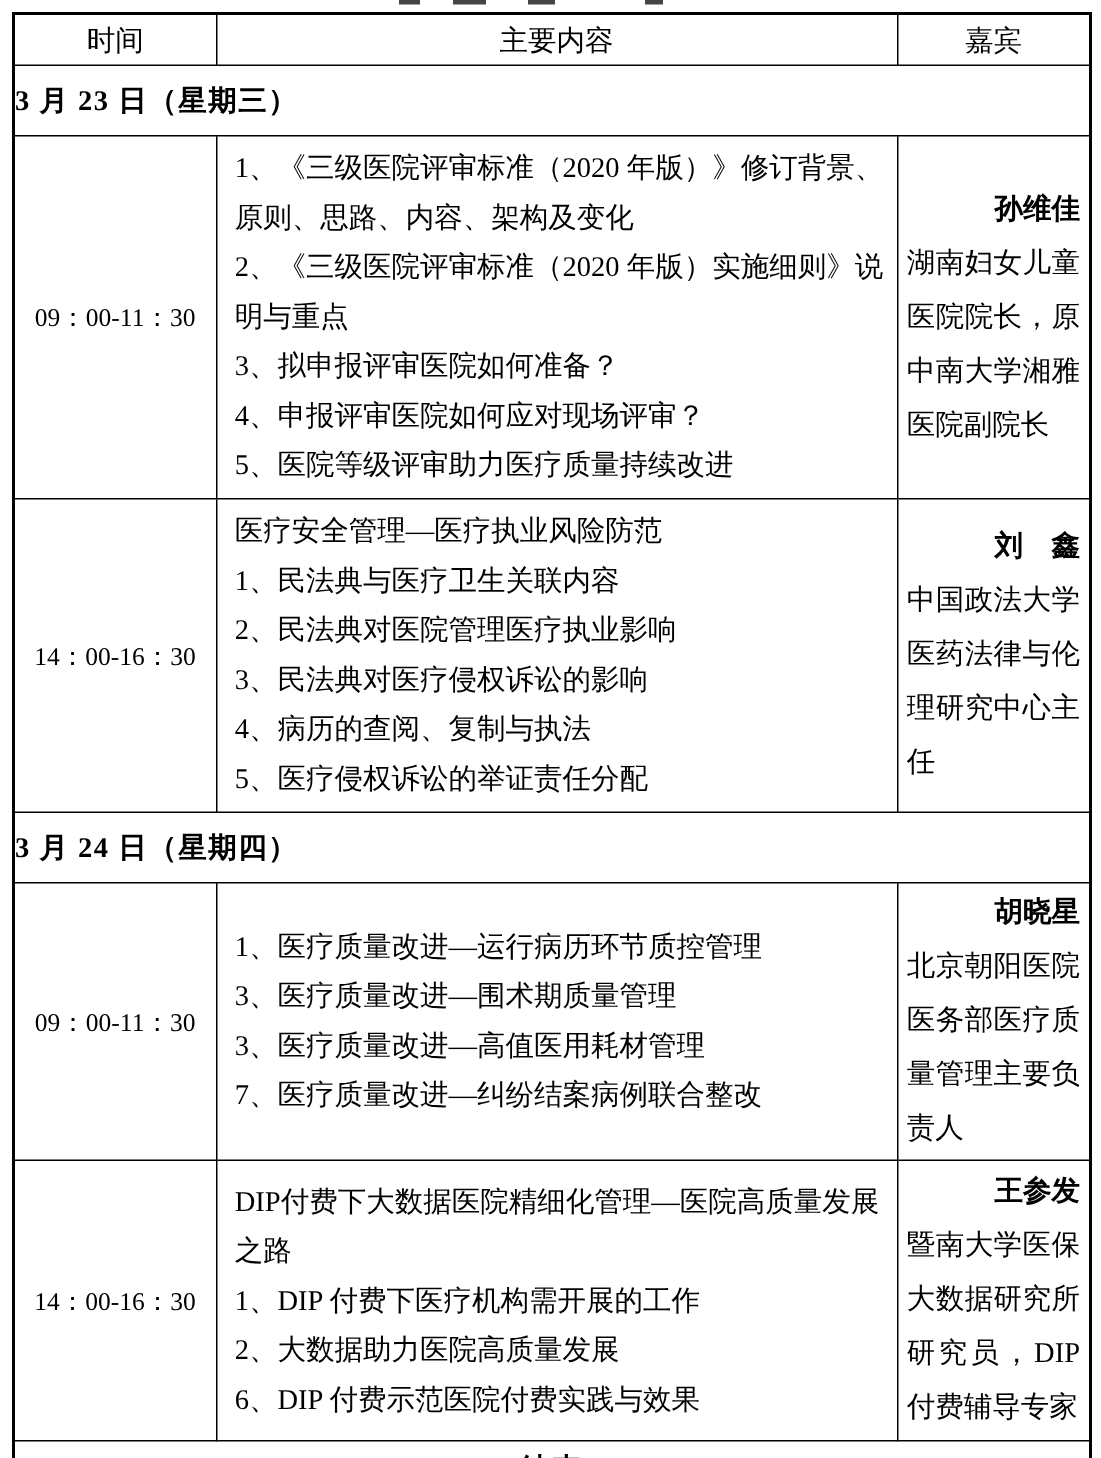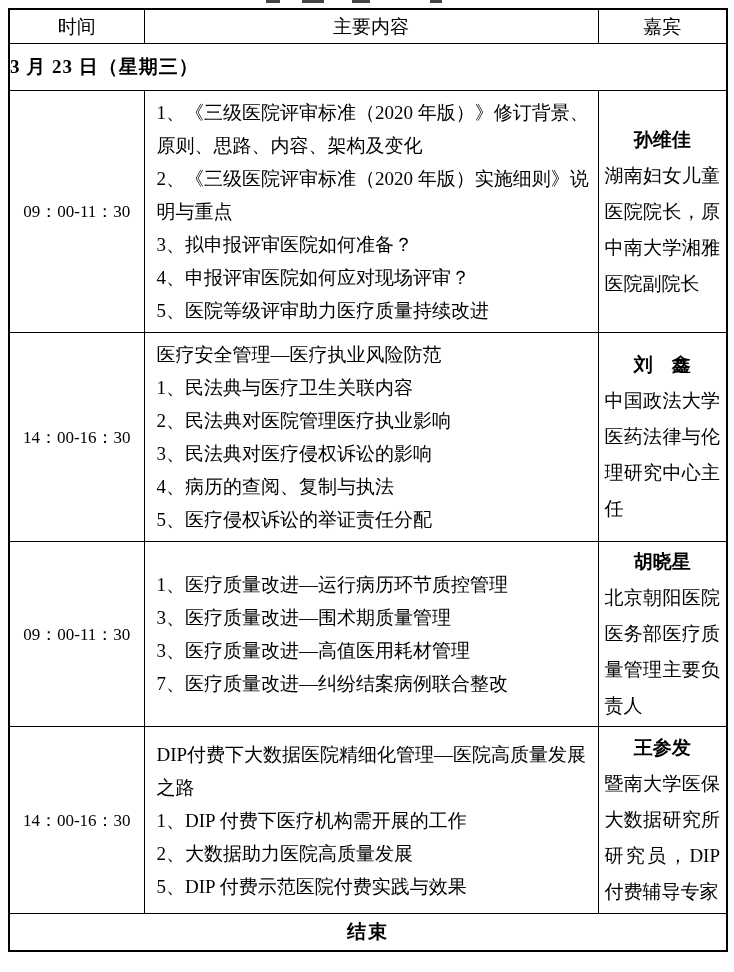--- a/index.html
+++ b/index.html
@@ -27,21 +27,21 @@
   }
   td.time-cell{
     text-align:center;font-size:17px;white-space:nowrap;margin-top:36px;
   }
   td.content-cell{
     padding:5px 8px 5px 12px;font-size:19px;line-height:33px;margin-top:20px;
   }
   td.guest-cell{
     padding:2px 6px;font-size:19px;line-height:36px;
   }
-  .guest-name{text-align:center;font-weight:bold;}
+  .guest-name{text-align:right;font-weight:bold;}
   .guest-desc{text-align:justify;}
   tr.footer-row td{
     height:36px;text-align:center;font-weight:bold;font-size:19px;
     letter-spacing:2px;
   }
 </style>
 </head>
 <body>
 
 <span class="artifact" style="left:266px;width:14px;"></span>
@@ -91,20 +91,23 @@
       <div>3、民法典对医疗侵权诉讼的影响</div>
       <div>4、病历的查阅、复制与执法</div>
       <div>5、医疗侵权诉讼的举证责任分配</div>
     </td>
     <td class="guest-cell">
       <div class="guest-name">刘　鑫</div>
       <div class="guest-desc">中国政法大学医药法律与伦理研究中心主任</div>
     </td>
   </tr>
 
+  <tr class="date-row" style="height:39px;">
+    <td colspan="3">3 月 24 日（星期四）</td>
+  </tr>
 
   <tr style="height:183px;">
     <td class="time-cell">09：00-11：30</td>
     <td class="content-cell">
       <div>1、医疗质量改进—运行病历环节质控管理</div>
       <div>3、医疗质量改进—围术期质量管理</div>
       <div>3、医疗质量改进—高值医用耗材管理</div>
       <div>7、医疗质量改进—纠纷结案病例联合整改</div>
     </td>
     <td class="guest-cell">
@@ -112,21 +115,21 @@
       <div class="guest-desc">北京朝阳医院医务部医疗质量管理主要负责人</div>
     </td>
   </tr>
 
   <tr style="height:187px;">
     <td class="time-cell">14：00-16：30</td>
     <td class="content-cell">
       <div>DIP付费下大数据医院精细化管理—医院高质量发展之路</div>
       <div>1、DIP 付费下医疗机构需开展的工作</div>
       <div>2、大数据助力医院高质量发展</div>
-      <div>5、DIP 付费示范医院付费实践与效果</div>
+      <div>6、DIP 付费示范医院付费实践与效果</div>
     </td>
     <td class="guest-cell">
       <div class="guest-name">王参发</div>
       <div class="guest-desc">暨南大学医保大数据研究所研究员，DIP付费辅导专家</div>
     </td>
   </tr>
 
   <tr class="footer-row">
     <td colspan="3">结束</td>
   </tr>

